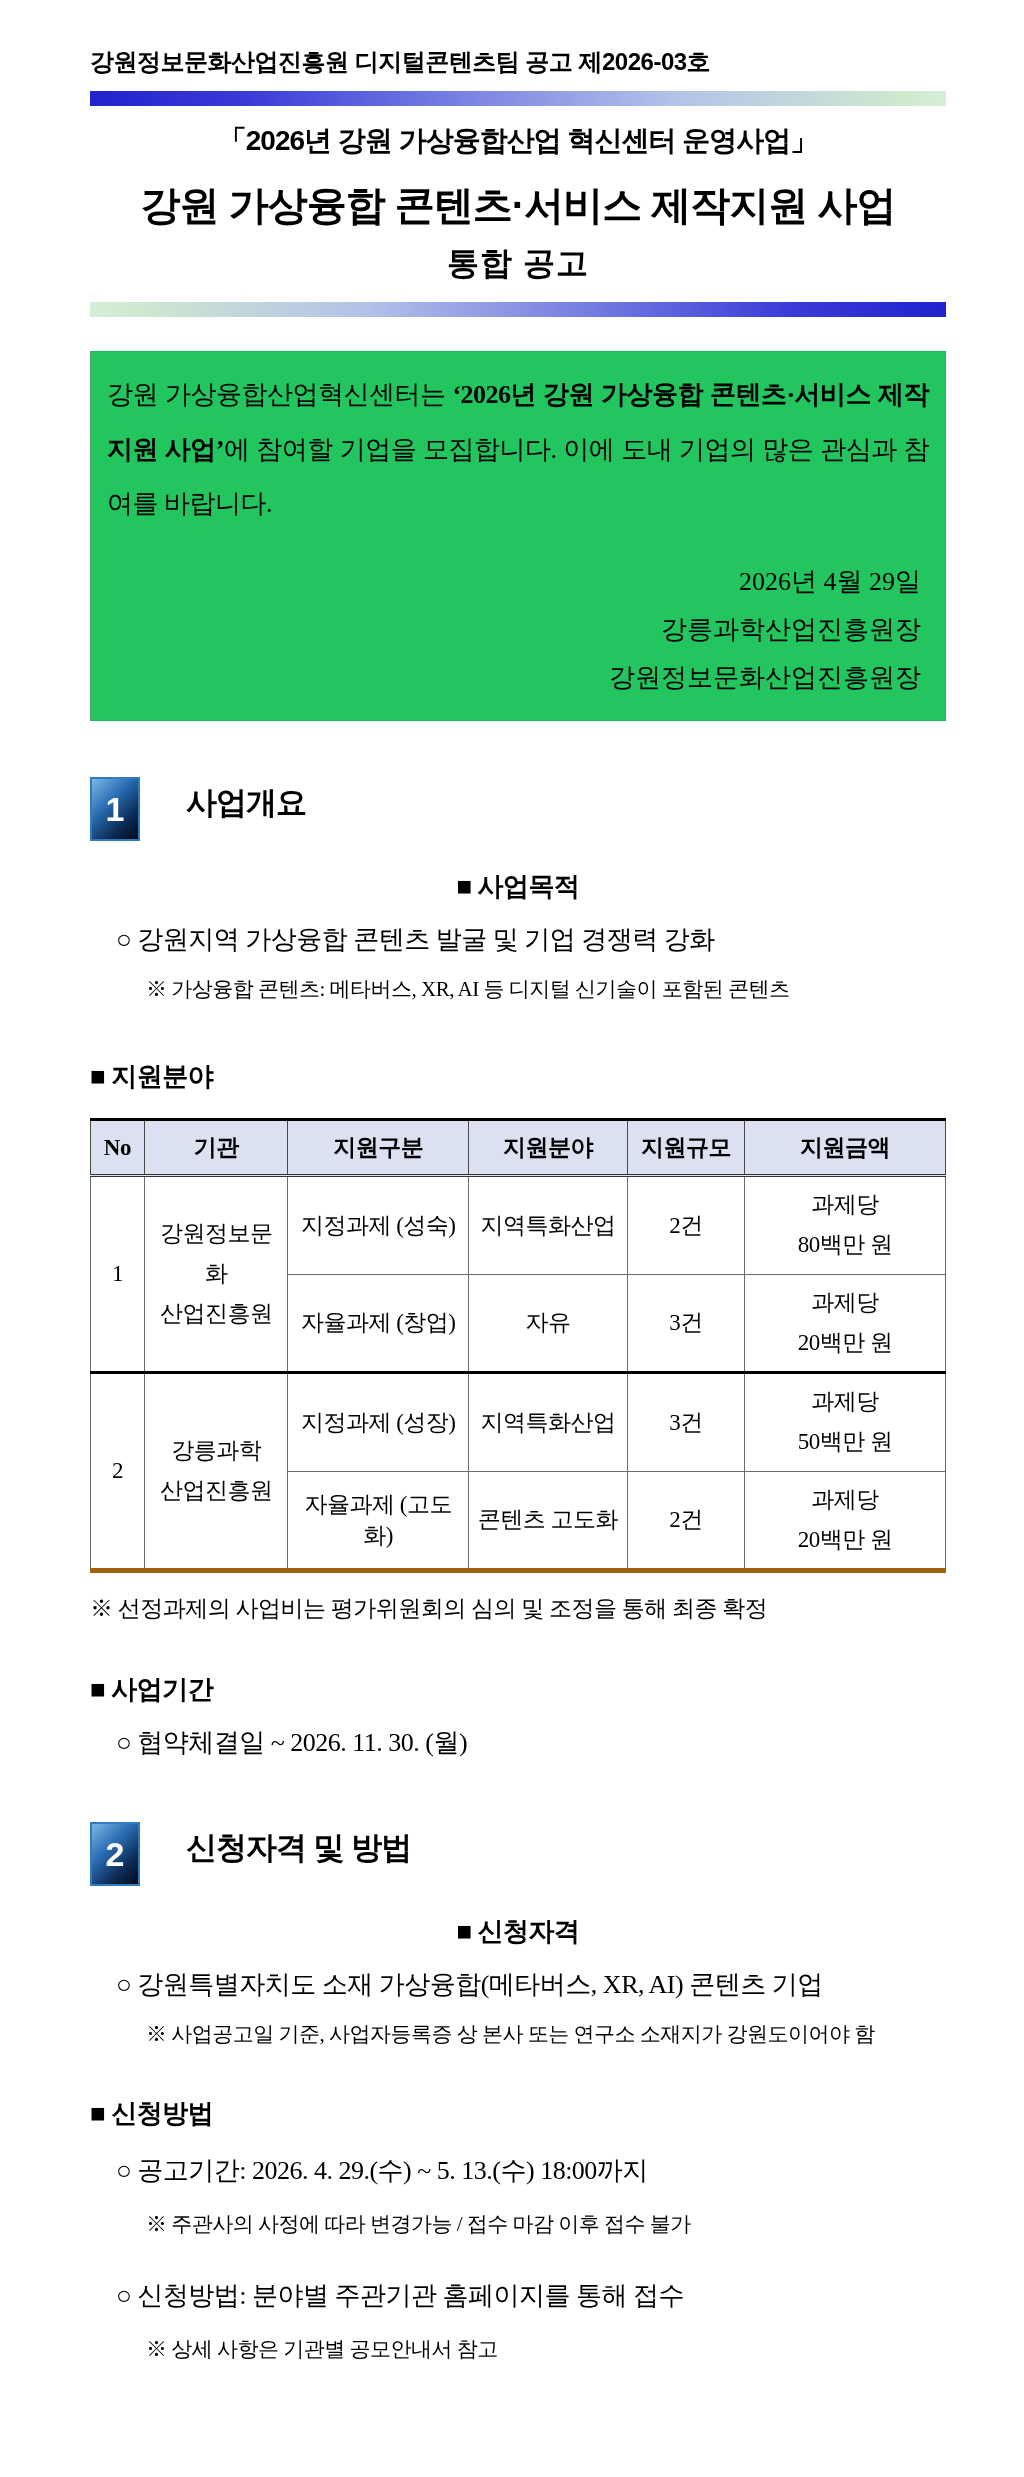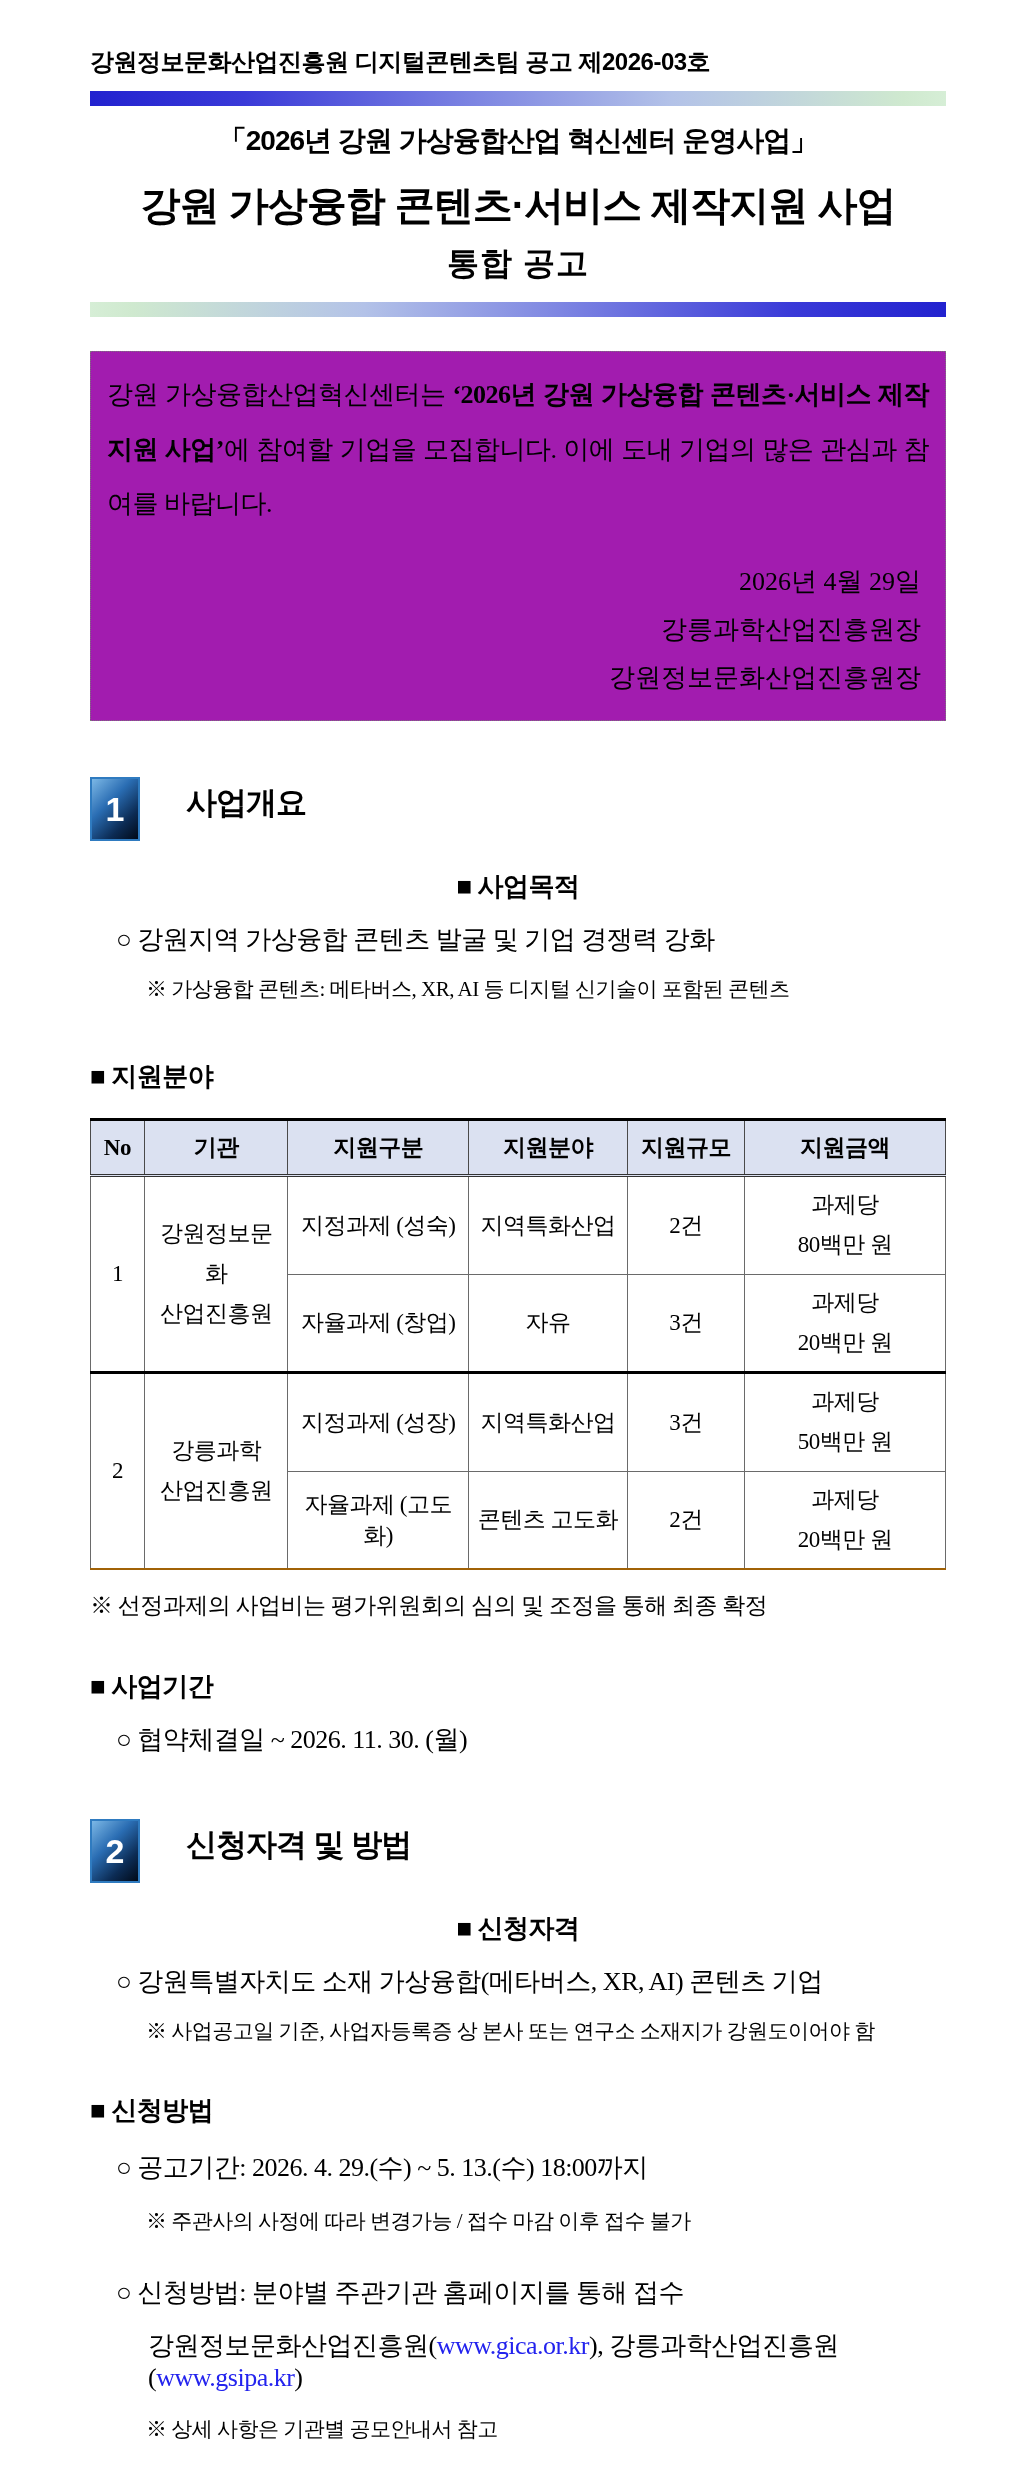--- a/index.html
+++ b/index.html
@@ -9,21 +9,21 @@
   .notice-no { font-family:"Liberation Sans", sans-serif; font-size:24px; font-weight:bold; letter-spacing:-0.5px; }
 
   .grad-bar { height:15px; }
   .grad-top { margin-top:13px; background:linear-gradient(to right,#2222cf 0%,#3a3ad8 18%,#7d85e2 45%,#b3c2e8 68%,#cfe9cf 95%,#d6eed6 100%); }
   .grad-bottom { margin-top:16px; background:linear-gradient(to left,#2222cf 0%,#3a3ad8 18%,#7d85e2 45%,#b3c2e8 68%,#cfe9cf 95%,#d6eed6 100%); }
 
   .doc-subtitle { margin-top:16px; text-align:center; font-family:"Liberation Sans", sans-serif; font-weight:bold; font-size:28px; letter-spacing:-1px; }
   .doc-title { margin-top:18px; text-align:center; font-family:"Liberation Sans", sans-serif; font-weight:bold; font-size:40px; letter-spacing:-1px; line-height:1.35; }
   .doc-title2 { margin-top:10px; text-align:center; font-family:"Liberation Sans", sans-serif; font-weight:bold; font-size:32px; letter-spacing:1px; }
 
-  .intro-box { margin-top:34px; background:#a21caf; border:1px dotted #7a7a7a; padding:16px 16px 18px 16px; }
+  .intro-box { margin-top:34px; background:#22c55e; border:1px dotted #7a7a7a; padding:16px 16px 18px 16px; }
   .intro-text { font-size:26px; line-height:2.1; letter-spacing:-0.5px; text-align:justify; }
   .intro-text .em { font-weight:bold; }
   .intro-sign { margin-top:26px; text-align:right; font-size:26px; line-height:1.85; padding-right:8px; }
 
   .sec-head { display:flex; gap:16px; align-items:stretch; }
   .sec-head.s1 { margin-top:56px; }
   .sec-head.s2 { margin-top:62px; }
   .sec-num { flex:none; width:50px; height:64px; border:2px solid #2f7bc0; box-sizing:border-box;
              background:linear-gradient(135deg,#7cb8e6 0%,#2a6db3 38%,#0c2c55 72%,#010a18 100%);
              color:#fff; font-family:"Liberation Sans", sans-serif; font-weight:bold; font-size:34px;
@@ -36,21 +36,21 @@
   .h2 { font-size:26px; font-weight:bold; letter-spacing:-0.5px; }
   .item { font-size:26px; letter-spacing:-0.5px; margin-left:26px; }
   .subnote { font-size:21px; margin-left:56px; letter-spacing:-0.5px; }
   .subnote.bold { font-weight:normal; }
 
   .mt40 { margin-top:40px; } .mt28 { margin-top:28px;text-align:center; }
   .mt22 { margin-top:22px; } .mt18 { margin-top:18px; } .mt48 { margin-top:48px; }
   .mt56 { margin-top:56px; }
 
   table { width:100%; border-collapse:collapse; text-align:center;
-          border-top:3px solid #000; border-bottom:2px solid #a16207; }
+          border-top:3px solid #000; border-bottom:5px solid #a16207; }
   .tbl1 { margin-top:24px; font-size:23px; }
   th { background:#dbe1f1; font-weight:bold; border:1px solid #4a4a4a; border-bottom:3px double #333; padding:11px 4px; letter-spacing:-0.5px; }
   td { border:1px solid #6a6a6a; padding:8px 4px; letter-spacing:-0.5px; }
   tr.group-sep td { border-top:3px solid #000; }
   .ml { white-space:pre-line; line-height:1.75; }
 
   .tbl-note { margin-top:20px; font-size:23px; letter-spacing:-0.5px; }
   .link-line { font-size:26px; margin-left:58px; letter-spacing:-0.5px; }
   .link-line .url { color:#2323ee; }
 </style>
@@ -167,18 +167,15 @@
   </div>
 
   <div class="h2 mt28">■ 신청자격</div>
   <div class="item mt18">○ 강원특별자치도 소재 가상융합(메타버스, XR, AI) 콘텐츠 기업</div>
   <div class="subnote mt18">※ 사업공고일 기준, 사업자등록증 상 본사 또는 연구소 소재지가 강원도이어야 함</div>
 
   <div class="h2 mt48">■ 신청방법</div>
   <div class="item mt22">○ 공고기간: 2026. 4. 29.(수) ~ 5. 13.(수) 18:00까지</div>
   <div class="subnote mt22">※ 주관사의 사정에 따라 변경가능 / 접수 마감 이후 접수 불가</div>
   <div class="item mt40">○ 신청방법: 분야별 주관기관 홈페이지를 통해 접수</div>
-  <div class="link-line mt18">
-    <span>강원정보문화산업진흥원(</span><span class="url">www.gica.or.kr</span><span>), 강릉과학산업진흥원(</span><span class="url">www.gsipa.kr</span><span>)</span>
-  </div>
   <div class="subnote bold mt22">※ 상세 사항은 기관별 공모안내서 참고</div>
 
 </div>
 
 </body></html>

